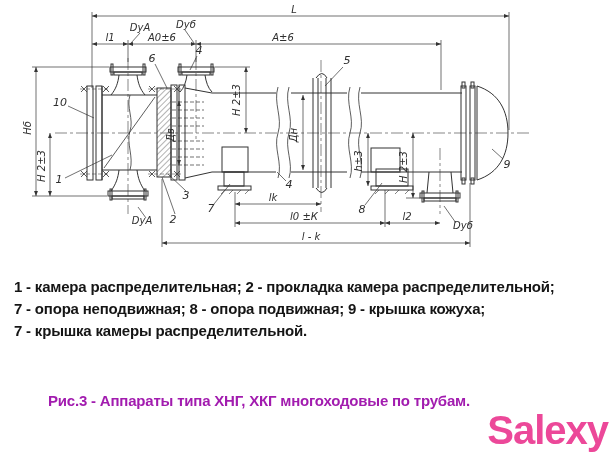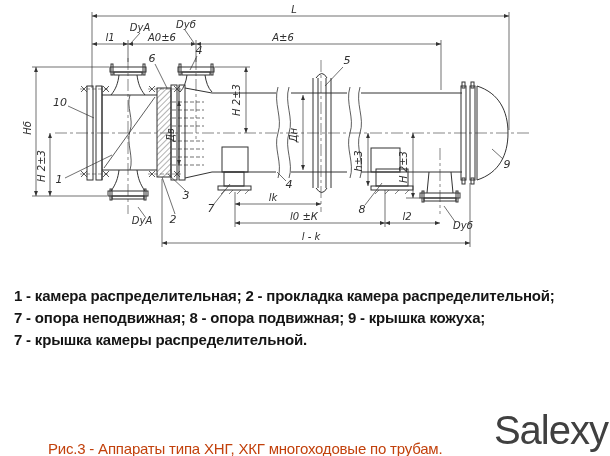--- a/index.html
+++ b/index.html
@@ -8,29 +8,28 @@
     font-family:"Liberation Sans",sans-serif;overflow:hidden;
   }
   .drawing-area{position:absolute;top:0;left:0;width:610px;height:272px;}
   svg text{font-family:"DejaVu Sans",sans-serif;font-style:italic;fill:#2e2e2e;}
   svg .dim-t{font-size:10px;}
   svg .part-t{font-size:11px;}
   .legend{
     position:absolute;left:14px;top:276px;width:592px;
     font-weight:700;font-size:15px;line-height:22px;color:#151515;
     letter-spacing:-0.2px;
-    margin-top:9px;
   }
   .caption{
     position:absolute;left:48px;top:392px;
-    font-weight:400;font-size:15px;color:#c2410c;letter-spacing:-0.2px;margin-top:48px;
+    font-weight:700;font-size:15px;color:#a21caf;letter-spacing:-0.2px;
   }
   .watermark{
     position:absolute;right:2px;top:406px;
-    font-weight:400;font-size:40px;color:#404040;letter-spacing:-1px;
+    font-weight:700;font-size:40px;color:#ec4899;letter-spacing:-1px;
     line-height:48px;
   }
 </style>
 </head>
 <body>
 
 <div class="drawing-area">
 <svg width="610" height="272" viewBox="0 0 610 272">
   <defs>
     <marker id="arw" viewBox="0 0 10 10" refX="9" refY="5" markerWidth="8" markerHeight="8" orient="auto-start-reverse">

